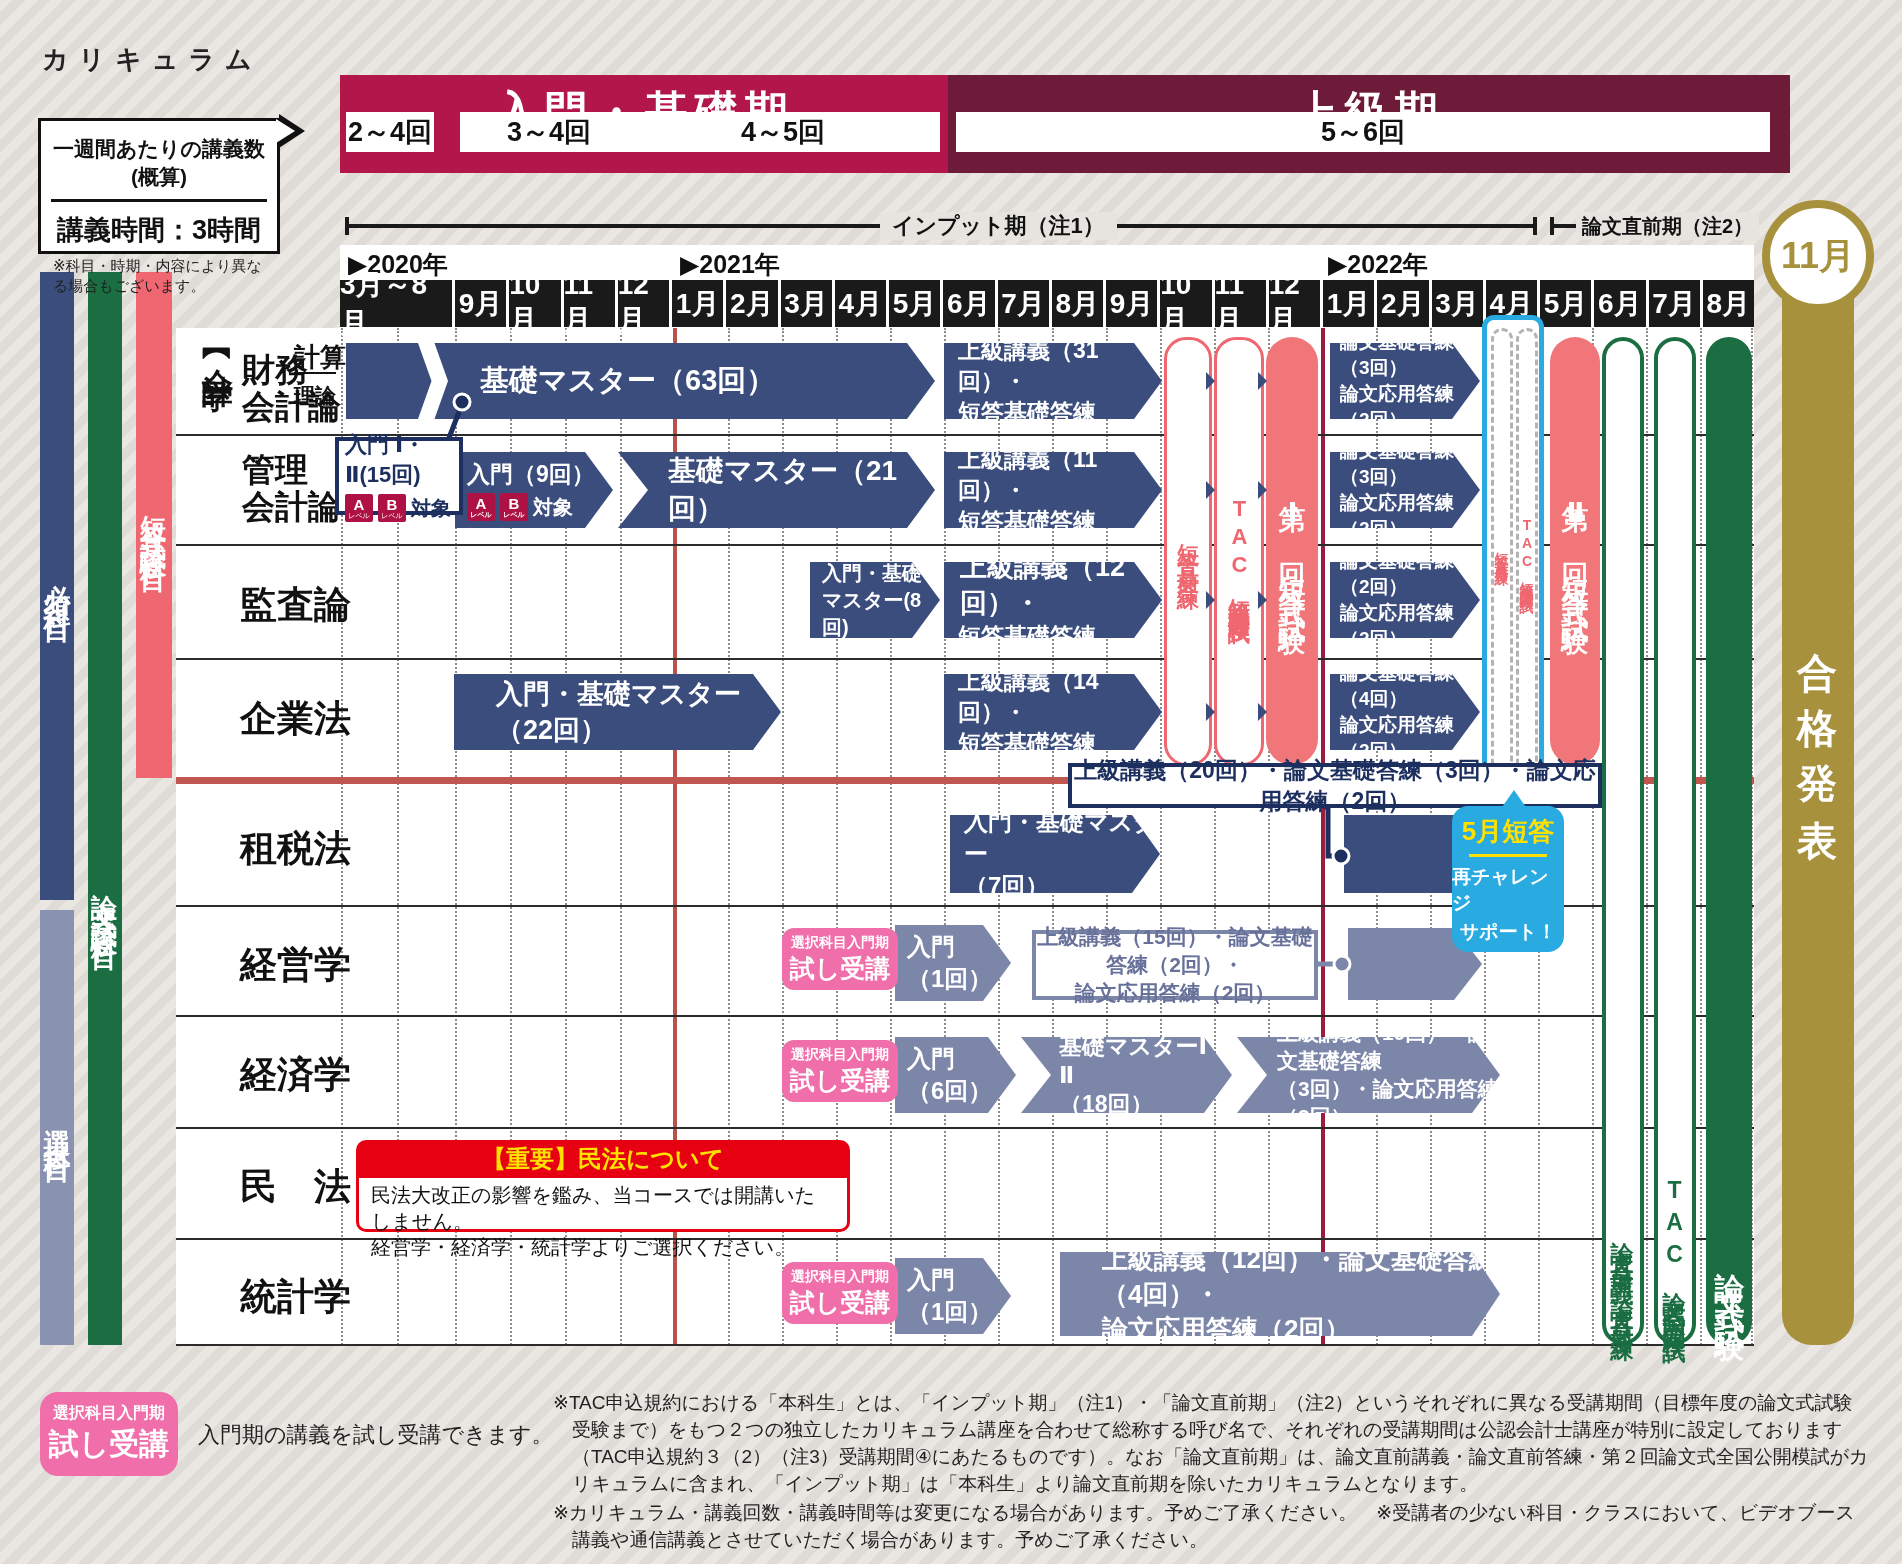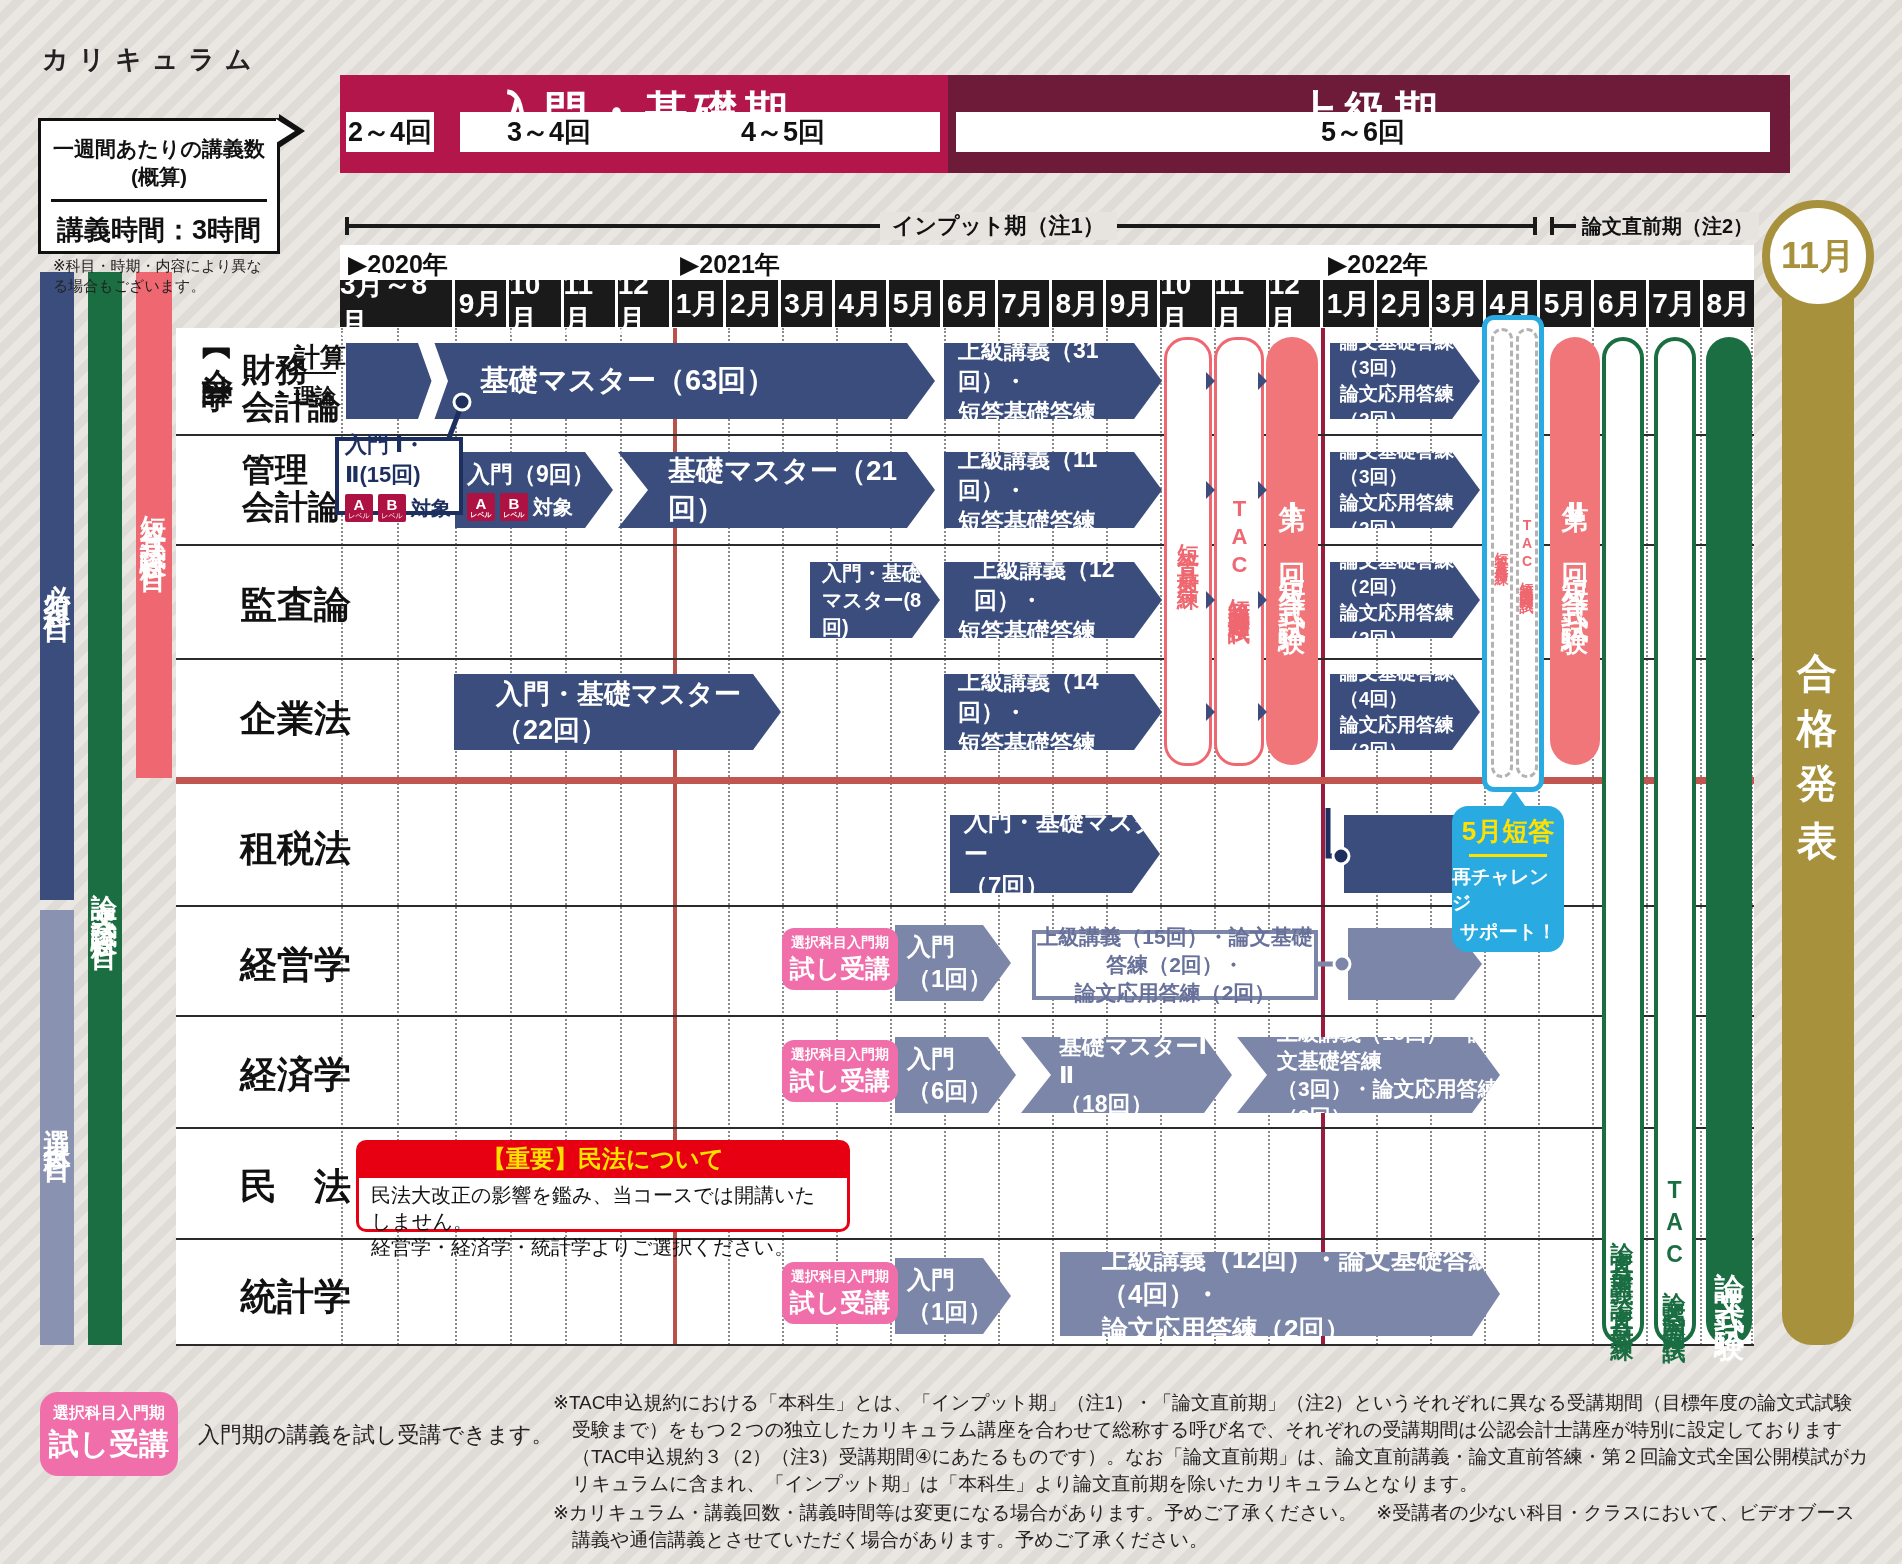--- a/index.html
+++ b/index.html
@@ -260,21 +260,21 @@
   <div class="bar ar-r" style="left:1330px;top:452px;width:150px;height:76px;">
     <span style="font-size:19px;padding-left:10px;">論文基礎答練（3回）</span>
     <span style="font-size:19px;padding-left:10px;">論文応用答練（2回）</span>
   </div>
 
   <div class="bar ar-r" style="left:810px;top:562px;width:130px;height:76px;">
     <span style="font-size:20px;padding-left:12px;">入門・基礎</span>
     <span style="font-size:20px;padding-left:12px;">マスター(8回)</span>
   </div>
   <div class="bar ar-r" style="left:944px;top:562px;width:218px;height:76px;">
-    <span style="font-size:23px;padding-left:30px;">上級講義（12回）・</span>
+    <span style="font-size:27px;padding-left:16px;">上級講義（12回）・</span>
     <span style="font-size:23px;padding-left:14px;">短答基礎答練</span>
   </div>
   <div class="bar ar-r" style="left:1330px;top:562px;width:150px;height:76px;">
     <span style="font-size:19px;padding-left:10px;">論文基礎答練（2回）</span>
     <span style="font-size:19px;padding-left:10px;">論文応用答練（2回）</span>
   </div>
 
   <div class="bar ar-r" style="left:454px;top:674px;width:327px;height:76px;">
     <span style="font-size:27px;padding-left:42px;">入門・基礎マスター（22回）</span>
   </div>
@@ -332,20 +332,23 @@
     <span class="vtext" style="position:absolute;bottom:14px;left:50%;transform:translateX(-50%);font-size:23px;letter-spacing:6px;">TAC論文式全国公開模試</span>
   </div>
   <div class="vpill pill-greensolid" style="left:1706px;top:337px;width:46px;height:1008px;">
     <span class="vtext" style="position:absolute;bottom:22px;left:50%;transform:translateX(-50%);font-size:30px;letter-spacing:15px;">論文式試験</span>
   </div>
 
   <div class="bar ar-r" style="left:950px;top:815px;width:210px;height:78px;">
     <span style="font-size:24px;padding-left:14px;">入門・基礎マスター</span>
     <span style="font-size:24px;padding-left:14px;">（7回）</span>
   </div>
+  <div class="notebox" style="left:1068px;top:763px;width:534px;height:45px;border:4px solid #1d2f5e;color:#1d2f5e;font-size:23px;box-sizing:border-box;">
+    <span>上級講義（20回）・論文基礎答練（3回）・論文応用答練（2回）</span>
+  </div>
   <div class="bar ar-r" style="left:1344px;top:815px;width:138px;height:78px;"></div>
 
   <div class="trial" style="left:782px;top:928px;width:116px;height:62px;">
     <div style="font-size:14px;">選択科目入門期</div>
     <div style="font-size:25px;">試し受講</div>
   </div>
   <div class="bar slate ar-r" style="left:895px;top:925px;width:116px;height:76px;">
     <span style="font-size:24px;padding-left:12px;">入門</span>
     <span style="font-size:24px;padding-left:12px;">（1回）</span>
   </div>

